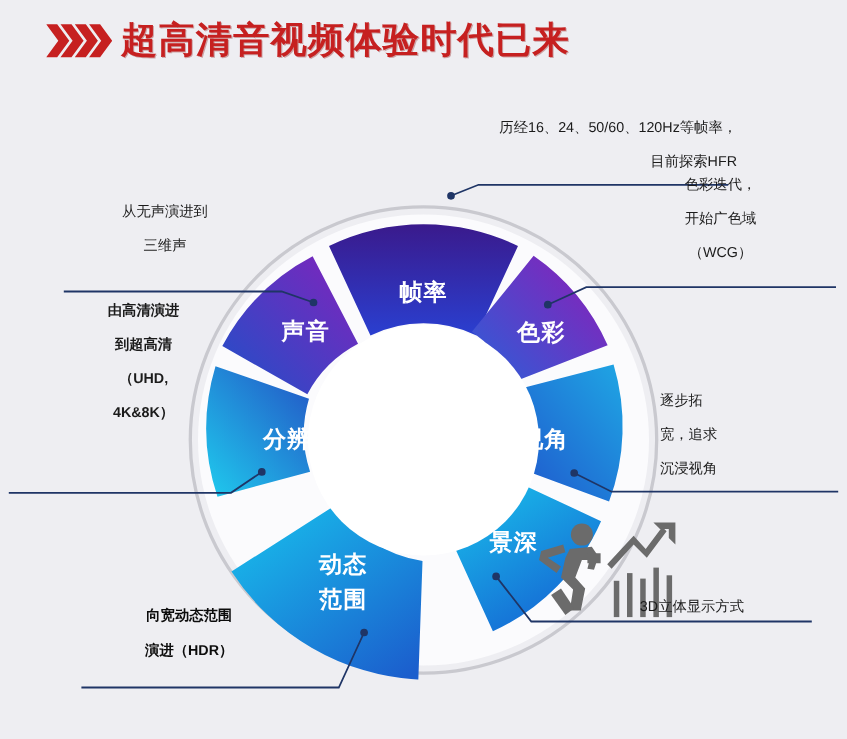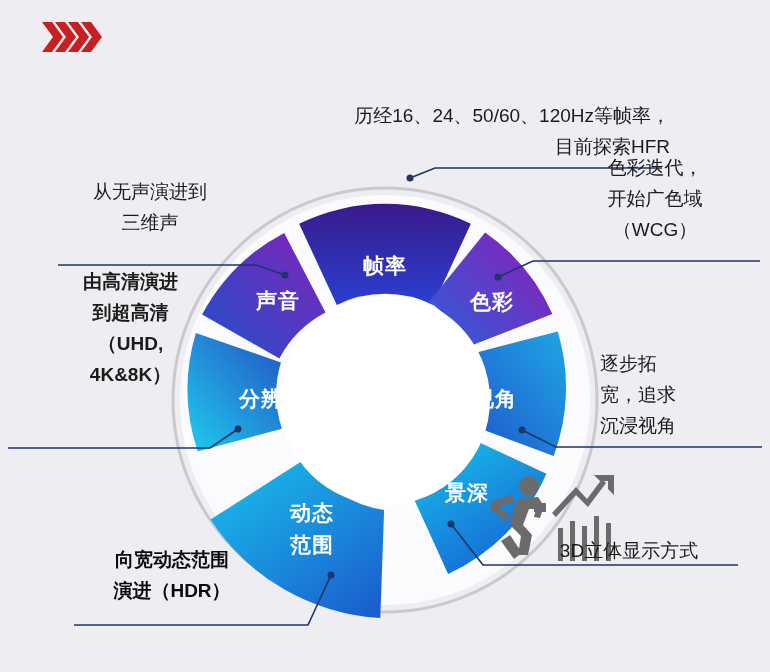--- a/index.html
+++ b/index.html
@@ -31,21 +31,21 @@
     fill:#ffffff;font-family:"Liberation Sans","DejaVu Sans",sans-serif;
     font-size:21px;font-weight:bold;text-anchor:middle;
     letter-spacing:1px;
   }
   
   #center-icon{
     position:absolute;left:323px;top:325px;width:130px;height:95px;
   }
   
   .callout{
-    position:absolute;color:#1b1b1b;font-size:19px;line-height:31px;
+    position:absolute;color:#1b1b1b;font-size:13px;line-height:31px;
     white-space:pre-line;
   }
   .callout.bold{font-weight:bold;color:#0c0c0c;}
   #co-top{left:250px;top:100px;width:420px;text-align:right;}
   #co-sound{left:55px;top:176px;width:190px;text-align:center;}
   #co-res{left:48px;top:266px;width:165px;text-align:center;font-weight:bold;}
   #co-hdr{left:72px;top:544px;width:200px;text-align:center;}
   #co-color{left:560px;top:152px;width:190px;text-align:center;}
   #co-view{left:600px;top:348px;width:150px;text-align:left;}
   #co-depth{left:519px;top:535px;width:220px;text-align:center;}
@@ -57,20 +57,21 @@
 
 <div id="header">
   <svg id="chevrons" viewBox="0 0 60 34">
     <g fill="#c62020">
       <path d="M0 2 L10 2 L21 17 L10 32 L0 32 L11 17 Z"></path>
       <path d="M13 2 L23 2 L34 17 L23 32 L13 32 L24 17 Z"></path>
       <path d="M26 2 L36 2 L47 17 L36 32 L26 32 L37 17 Z"></path>
       <path d="M39 2 L49 2 L60 17 L49 32 L39 32 L50 17 Z"></path>
     </g>
   </svg>
+  <div id="title-text">超高清音视频体验时代已来</div>
 </div>
 
 <div id="wheel-wrap">
 <svg id="wheel-svg" width="440" height="470" viewBox="0 0 440 470">
   <defs>
     <linearGradient id="g-frame" x1="0.5" y1="0" x2="0.5" y2="1">
       <stop offset="0%" stop-color="#3a1a8c"></stop>
           <stop offset="100%" stop-color="#2a3fd0"></stop>
     </linearGradient>
     <linearGradient id="g-color" x1="1" y1="0.1" x2="0" y2="1">

